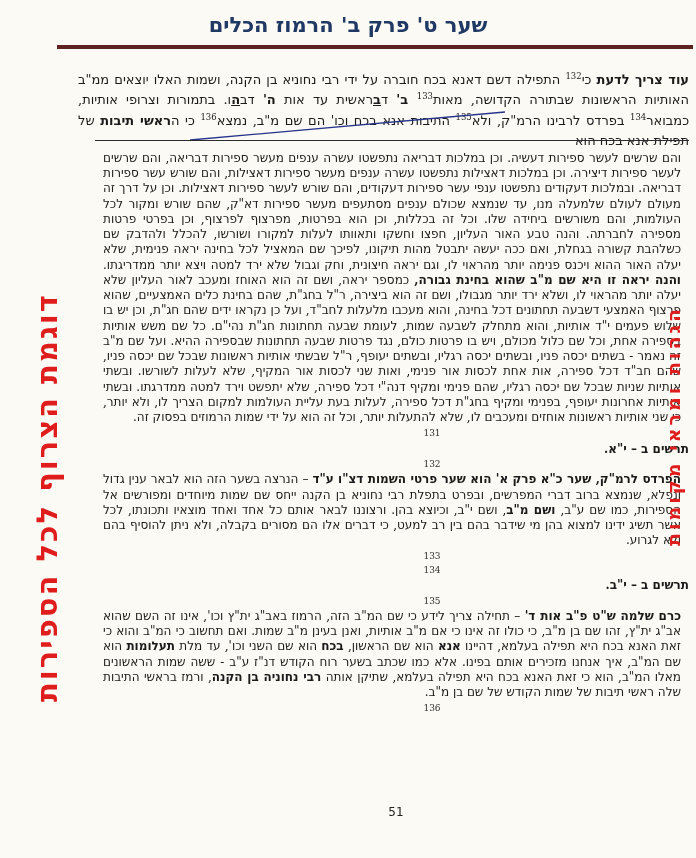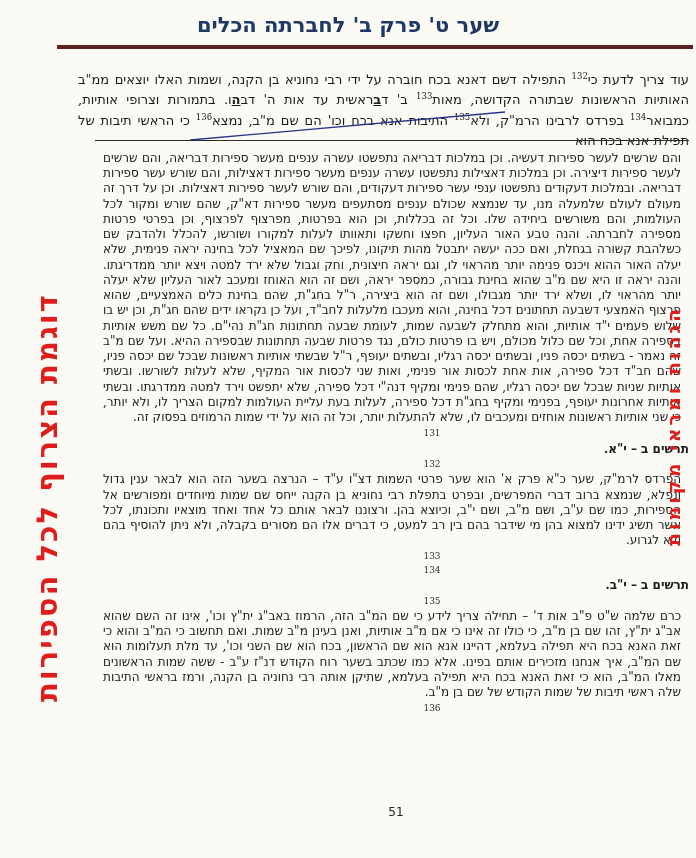--- a/index.html
+++ b/index.html
@@ -14,35 +14,35 @@
   .note-red{position:absolute;top:120px;left:8px;color:#df1d1c;font-size:18px;font-weight:bold;
             letter-spacing:.5px;direction:rtl;font-family:"DejaVu Sans",sans-serif;}
   .connector{position:absolute;left:182px;top:103px;}
   .sep{position:absolute;top:140px;left:95px;width:594px;border-top:1.3px solid #2c2c2c;}
   .fnarea{position:absolute;top:149px;left:95px;width:594px;direction:rtl;text-align:justify;
           font-size:12px;line-height:1.27;}
   .fnblock{margin:2px 8px 3px;}
   .fnmark{font-size:9px;color:#2f2f2f;text-align:center;position:relative;left:40px;
           margin:2px 0 1px;direction:ltr;}
   .fnhead{font-weight:bold;margin:2px 0 1px;}
-  .b{font-weight:normal;}
+  .b{font-weight:bold;}
   .bu{font-weight:bold;text-decoration:underline;}
   .vert{position:absolute;transform-origin:0 0;transform:rotate(-90deg);white-space:nowrap;
         color:#df1d1c;font-weight:bold;direction:rtl;font-family:"DejaVu Sans",sans-serif;}
   .vert-left{left:30px;top:702px;font-size:29px;letter-spacing:2px;}
   .vert-right{left:662px;top:546px;font-size:19px;letter-spacing:3px;}
   .pagenum{position:absolute;top:805px;left:0;width:100%;text-align:center;font-size:12px;
            color:#222;font-family:"DejaVu Sans",sans-serif;padding-left:48px;}
 </style>
 </head>
 <body>
 
 <div class="page">
 
-  <div class="title">שער ט' פרק ב' לחברתה הכלים</div>
+  <div class="title">שער ט' פרק ב' הרמוז הכלים</div>
   <div class="title-rule"></div>
 
   <p class="intro"><span class="b">עוד צריך לדעת</span><span> כי</span><sup class="fn">132</sup><span> התפילה דשם דאנא בכח חוברה על ידי רבי נחוניא בן הקנה, ושמות האלו יוצאים ממ"ב האותיות הראשונות שבתורה הקדושה, מאות</span><sup class="fn">133</sup><span class="b"> ב'</span><span> ד</span><span class="bu">ב</span><span>ראשית עד אות </span><span class="b">ה'</span><span> דב</span><span class="bu">ה</span><span>ו. בתמורות וצרופי אותיות, כמבואר</span><sup class="fn">134</sup><span> בפרדס לרבינו הרמ"ק, ולא</span><sup class="fn">135</sup><span> התיבות אנא בכח וכו' הם שם מ"ב, נמצא</span><sup class="fn">136</sup><span> כי ה</span><span class="b">ראשי תיבות</span><span> של תפילת אנא בכח הוא</span></p>
 
 
   <svg class="connector" width="330" height="42">
     <line x1="8" y1="37" x2="323" y2="9" stroke="#27348b" stroke-width="1.3"></line>
   </svg>
 
   <div class="sep"></div>

